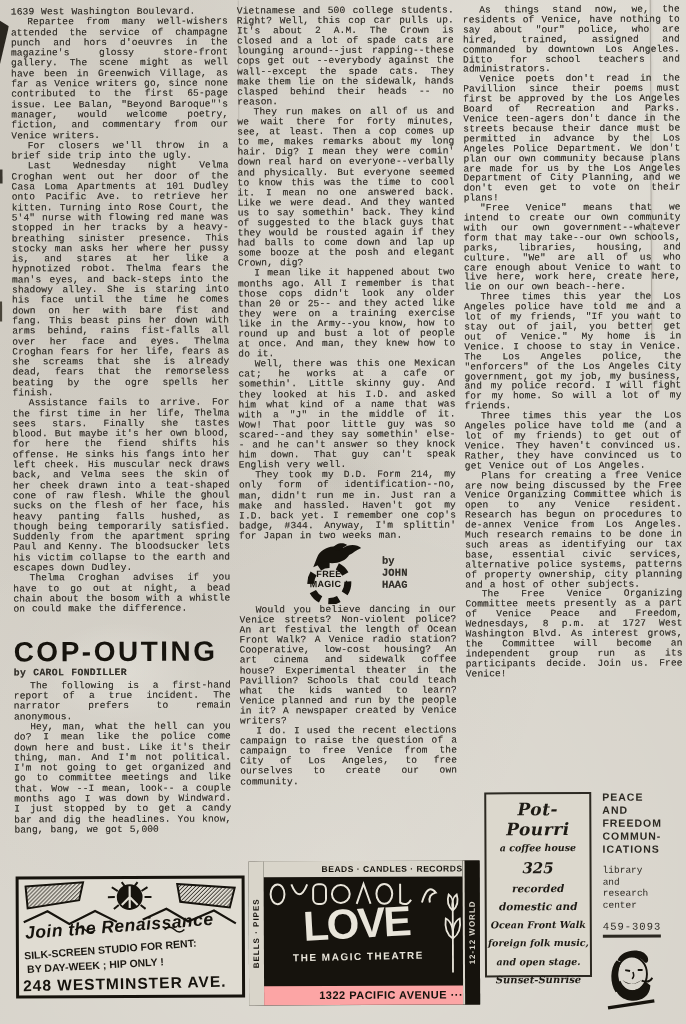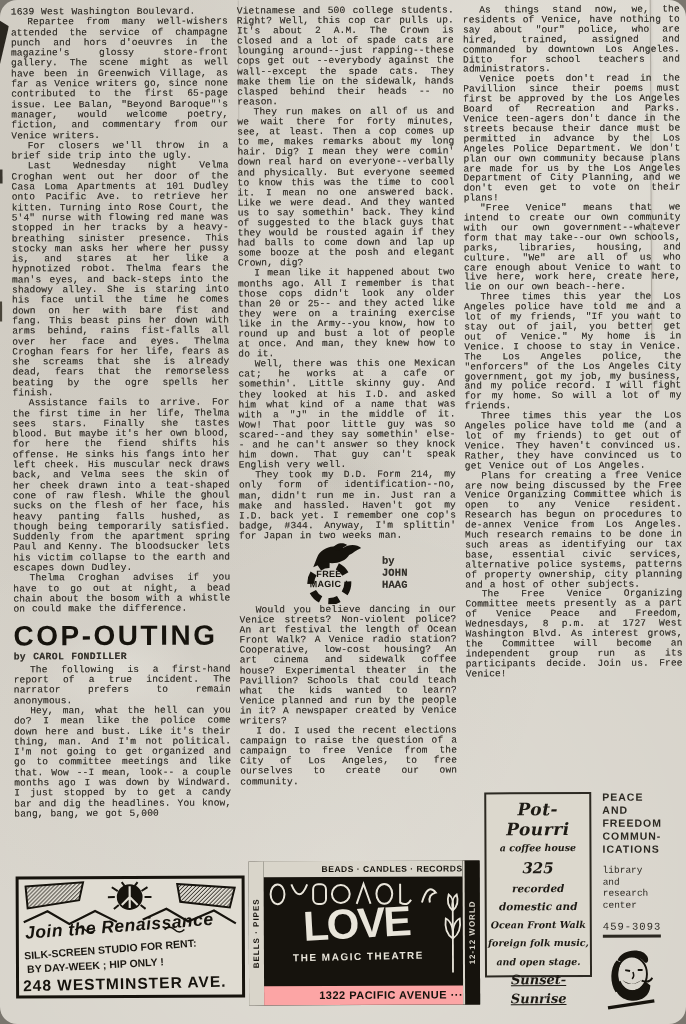--- a/index.html
+++ b/index.html
@@ -8,39 +8,38 @@
     position:relative; width:686px; height:1024px; margin:0 auto;
     background:
       radial-gradient(circle at 12% 20%, rgba(120,110,95,0.10), transparent 40%),
       radial-gradient(circle at 85% 10%, rgba(255,255,250,0.25), transparent 45%),
       radial-gradient(circle at 50% 85%, rgba(255,255,250,0.20), transparent 50%),
       radial-gradient(circle at 30% 60%, rgba(110,100,88,0.08), transparent 45%),
       #d7d3ca;
     overflow:hidden;
     font-family:"Liberation Mono", monospace;
     color:#34312b;
-    border-radius:17px;
   }
   .sheet { position:absolute; inset:0; transform:rotate(-0.25deg); }
   
   .cols { position:absolute; top:6px; left:13px; display:flex; gap:9px; }
   .col {
     width:217px; height:852px; overflow:hidden;
     font-size:9.6px; line-height:10.3px; letter-spacing:0.1px;
     text-align:justify; word-spacing:1px;
     text-shadow:0 0 0.5px rgba(40,36,30,0.55);
   }
   .col-mid   { line-height:10.1px; }
   .col-right { line-height:9.9px;  }
   .para      { text-indent:1.7em; }
   .para.noindent { text-indent:0; }
   .headline {
     font-family:"Liberation Sans", sans-serif; font-weight:900;
     font-size:28px; line-height:31px; letter-spacing:2.5px;
-    color:#16130d; margin-top:5px; text-align:left; text-shadow:none;
+    color:#16130d; margin-top:21px; text-align:left; text-shadow:none;
   }
   .byline { font-weight:700; font-size:9.8px; letter-spacing:0.3px; margin:1px 0 3px 0; text-align:left; }
   
   .stamp-row { height:62px; display:flex; align-items:center; justify-content:center; gap:12px; margin:1px 0; }
   .stamp-wrap { position:relative; width:82px; height:62px; flex:0 0 auto; }
   .stamp-wrap svg { position:absolute; inset:0; }
   .stamp-text {
     position:absolute; left:0; right:0; top:27px; text-align:center;
     font-family:"Liberation Sans", sans-serif; font-weight:700;
     font-size:9px; line-height:10px; color:#16130d; text-shadow:none; letter-spacing:0.3px;
@@ -86,21 +85,21 @@
   
   .ad-pot {
     position:absolute; left:483px; top:793px; width:107px; height:185px;
     border:2px solid #2c2922; background:#dcd8cd; text-align:center;
     font-family:"DejaVu Serif", serif; color:#1e1b15; padding-top:5px;
   }
   .pot-title { font-size:17px; font-weight:bold; font-style:italic; letter-spacing:0.5px; }
   .pot-line  { font-size:9.5px; font-weight:bold; font-style:italic; line-height:18.5px; }
   .pot-lines p:nth-child(2) { font-size:15px; line-height:21px; }
   .pot-lines p:nth-child(3) { font-size:10.5px; }
-  .pot-lines p:last-child   { font-size:13px;text-decoration:underline; }
+  .pot-lines p:last-child   { font-size:10px; }
   
   .pfcom { position:absolute; left:601px; top:792px; width:84px; color:#2c2922; }
   .pf-name { font-family:"Liberation Sans",sans-serif; font-weight:700; font-size:10.5px; line-height:13px; letter-spacing:1px; }
   .pf-desc-wrap { margin-top:9px; }
   .pf-desc { font-size:9.5px; line-height:11.5px; }
   .pf-phone { margin-top:10px; display:inline-block; font-size:10.5px; letter-spacing:1px; border-bottom:3px solid #2c2922; padding-bottom:2px; }
   .beard-wrap { margin-top:6px; }
   
   .crease-v { position:absolute; left:652px; top:0; width:1px; height:340px; background:rgba(85,78,66,0.35); box-shadow:1px 0 2px rgba(85,78,66,0.18); }
   .crease-v2 { position:absolute; left:240px; top:0; width:1px; height:200px; background:rgba(85,78,66,0.18); }

